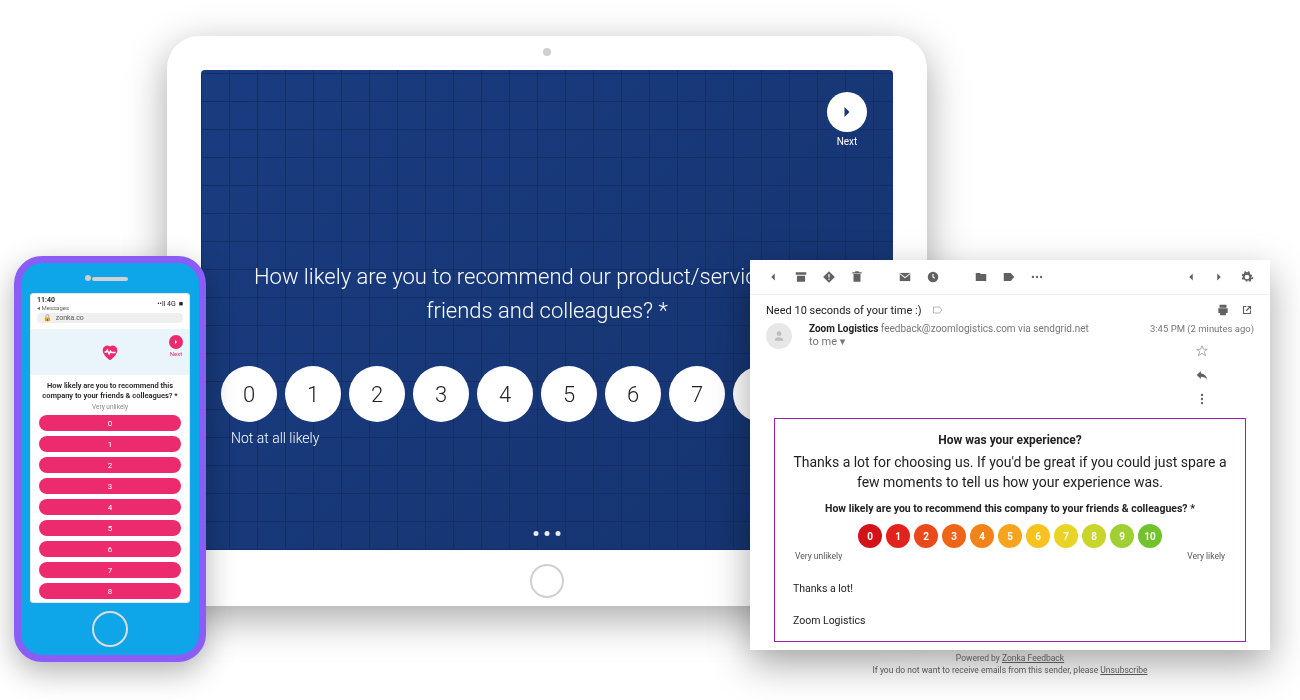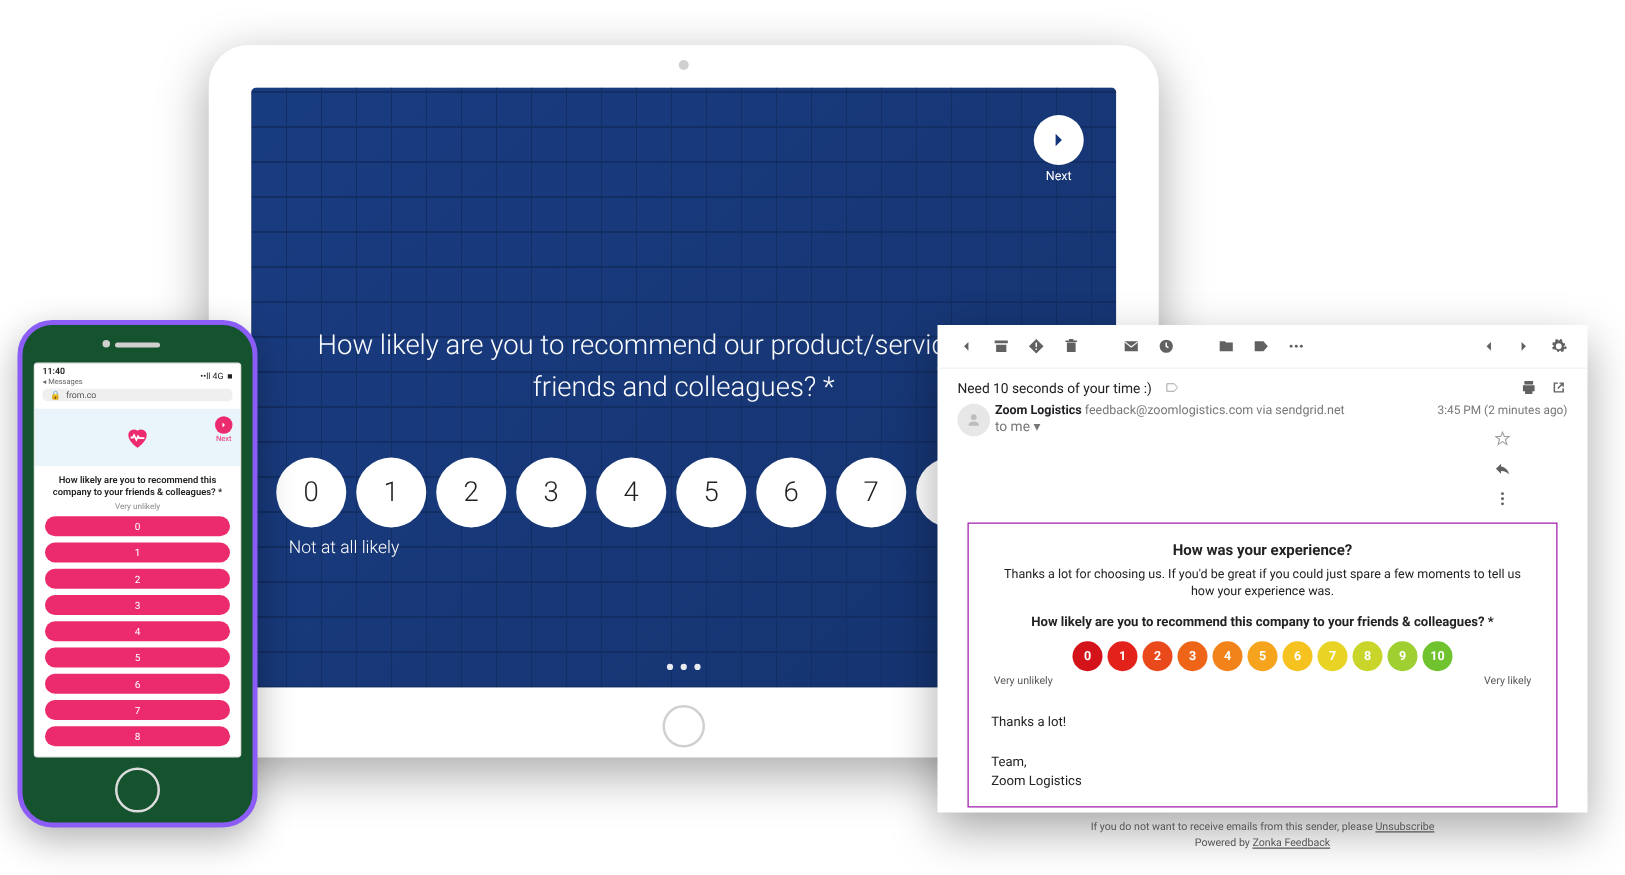--- a/index.html
+++ b/index.html
@@ -20,21 +20,21 @@
   .next-btn .circ{width:40px;height:40px;background:#fff;border-radius:50%;display:flex;align-items:center;justify-content:center;margin:0 auto 4px;}
   .next-btn .circ svg{width:20px;height:20px;}
   .tquestion{position:absolute;top:190px;left:30px;right:30px;text-align:center;font-size:22px;font-weight:300;line-height:1.55;}
   .tscale{position:absolute;top:296px;left:20px;right:20px;display:flex;gap:8px;justify-content:flex-start;}
   .tbubble{width:56px;height:56px;flex:0 0 56px;border-radius:50%;background:#fff;color:#222;display:flex;align-items:center;justify-content:center;font-size:22px;font-weight:300;cursor:pointer;}
   .tlabels{position:absolute;top:360px;left:30px;right:30px;display:flex;justify-content:space-between;font-size:14px;font-weight:300;}
   .dots{position:absolute;left:50%;bottom:14px;transform:translateX(-50%);display:flex;gap:6px;}
   .dots span{width:5px;height:5px;background:#fff;border-radius:50%;opacity:.9;}
 
   
-  .phone{position:absolute;left:14px;top:256px;width:192px;height:406px;background:#14532d;border-radius:28px;box-shadow:0 10px 30px rgba(0,0,0,.30);border:4px solid #8b5cf6;}
+  .phone{position:absolute;left:14px;top:256px;width:192px;height:406px;background:#0ea5e9;border-radius:28px;box-shadow:0 10px 30px rgba(0,0,0,.30);border:7px solid #8b5cf6;}
   .speaker{position:absolute;top:14px;left:50%;transform:translateX(-50%);width:36px;height:4px;background:#d0d0d0;border-radius:3px;}
   .pcam{position:absolute;top:12px;left:64px;width:6px;height:6px;background:#d0d0d0;border-radius:50%;}
   .phome{position:absolute;bottom:8px;left:50%;transform:translateX(-50%);width:36px;height:36px;border:2px solid #dcdcdc;border-radius:50%;}
   .pscreen{position:absolute;left:9px;right:9px;top:30px;bottom:52px;background:#fff;border:1px solid #e7e7e7;border-radius:3px;overflow:hidden;font-size:8px;color:#222;}
   .pstatus{display:flex;justify-content:space-between;align-items:center;padding:2px 6px 0;font-size:7px;}
   .pstatus .r{display:flex;align-items:center;gap:3px;}
   .purl{display:flex;align-items:center;gap:4px;margin:2px 6px 0;background:#efefef;border-radius:4px;padding:1px 6px;font-size:7px;color:#555;}
   .purl .lock{font-size:7px;}
   .phdr{position:relative;margin-top:6px;height:46px;background:#eaf4fb;display:flex;flex-direction:column;align-items:center;justify-content:center;}
   .heart{width:22px;height:22px;}
@@ -48,31 +48,31 @@
 
   
   .mail{position:absolute;right:30px;top:260px;width:520px;height:390px;background:#fff;box-shadow:0 14px 36px rgba(0,0,0,.35);color:#222;font-size:11px;}
   .mtoolbar{display:flex;align-items:center;gap:14px;padding:10px 16px;border-bottom:1px solid #f1f1f1;color:#616161;}
   .mtoolbar .sp{flex:1;}
   .micon{width:14px;height:14px;display:inline-flex;align-items:center;justify-content:center;cursor:pointer;}
   .micon svg{width:14px;height:14px;fill:#616161;}
   .msubjrow{display:flex;align-items:center;gap:10px;padding:8px 16px 6px;}
   .msubj{font-size:11px;color:#202124;}
   .mlabel{width:14px;height:12px;}
-  .mhdr{display:flex;align-items:flex-start;gap:4px;padding:0 16px 6px;}
+  .mhdr{display:flex;align-items:flex-start;gap:17px;padding:0 16px 6px;}
   .avatar{width:26px;height:26px;border-radius:50%;background:#e7e7e7;display:flex;align-items:center;justify-content:center;}
   .avatar svg{width:14px;height:14px;fill:#bdbdbd;}
   .mfrom{font-size:10px;}
   .mfrom .name{font-weight:700;color:#202124;}
   .mfrom .addr{color:#777;}
   .mfrom .to{color:#777;font-size:11px;margin-top:1px;}
   .mmeta{margin-left:auto;display:flex;align-items:center;gap:10px;color:#777;font-size:9.5px;flex-direction:column;}
   .mbody{margin:6px 24px 0;border:1px solid #a21caf;padding:14px 18px 12px;}
   .mtitle{text-align:center;font-weight:700;font-size:12px;margin-bottom:6px;}
-  .mtext{text-align:center;font-size:10px;line-height:1.4;margin-bottom:10px;}
+  .mtext{text-align:center;font-size:14px;line-height:1.4;margin-bottom:10px;}
   .mq{text-align:center;font-weight:700;font-size:10.5px;line-height:1.35;margin:0 20px 8px;}
   .mscale{display:flex;justify-content:center;gap:4px;margin-bottom:3px;}
   .mcircle{width:24px;height:24px;border-radius:50%;display:flex;align-items:center;justify-content:center;color:#fff;font-size:10px;font-weight:700;cursor:pointer;}
   .mlbls{display:flex;justify-content:space-between;font-size:8.5px;color:#555;margin:0 2px 12px;}
   .sig{font-size:10.5px;line-height:1.5;margin-top:20px;}
   .mfooter{text-align:center;font-size:8.5px;color:#555;margin-top:10px;line-height:1.5;}
   .mfooter .u{text-decoration:underline;cursor:pointer;}
 </style>
 </head>
 <body>
@@ -123,21 +123,21 @@
         <div style="font-weight:600">11:40</div>
         <div style="font-size:6px;color:#666">◂ Messages</div>
       </div>
       <div class="r">
         <span>••ll 4G</span>
         <span>■</span>
       </div>
     </div>
     <div class="purl">
       <span class="lock">🔒</span>
-      <span>from.co</span>
+      <span>zonka.co</span>
     </div>
     <div class="phdr">
       <svg class="heart" viewBox="0 0 24 24">
         <path fill="#ec2b6e" d="M12 21s-8-5.3-8-11a5 5 0 0 1 8-4 5 5 0 0 1 8 4c0 5.7-8 11-8 11z"></path>
         <path stroke="#fff" stroke-width="1.6" fill="none" d="M6 12h2l1-2 2 4 1.5-3 1 1.5H18"></path>
       </svg>
       <div class="pnext">
         <div class="c">
           <svg viewBox="0 0 24 24">
               <path fill="#fff" d="M9 6l6 6-6 6z"></path>
@@ -302,26 +302,25 @@
         <div class="mcircle" style="background: rgb(201, 213, 42);">8</div>
         <div class="mcircle" style="background: rgb(159, 207, 49);">9</div>
         <div class="mcircle" style="background: rgb(112, 194, 47);">10</div>
       </div>
     <div class="mlbls">
       <span>Very unlikely</span>
       <span>Very likely</span>
     </div>
     <div class="sig">
       <div>Thanks a lot!</div><br>
-      <div>Team,</div>
       <div>Zoom Logistics</div>
     </div>
   </div>
 
   <div class="mfooter">
     <div>
+      <span>Powered by </span><span class="u">Zonka Feedback</span>
+    </div>
+    <div>
       <span>If you do not want to receive emails from this sender, please </span><span class="u">Unsubscribe</span>
     </div>
-    <div>
-      <span>Powered by </span><span class="u">Zonka Feedback</span>
-    </div>
   </div>
 </div>
 
 </body></html>

